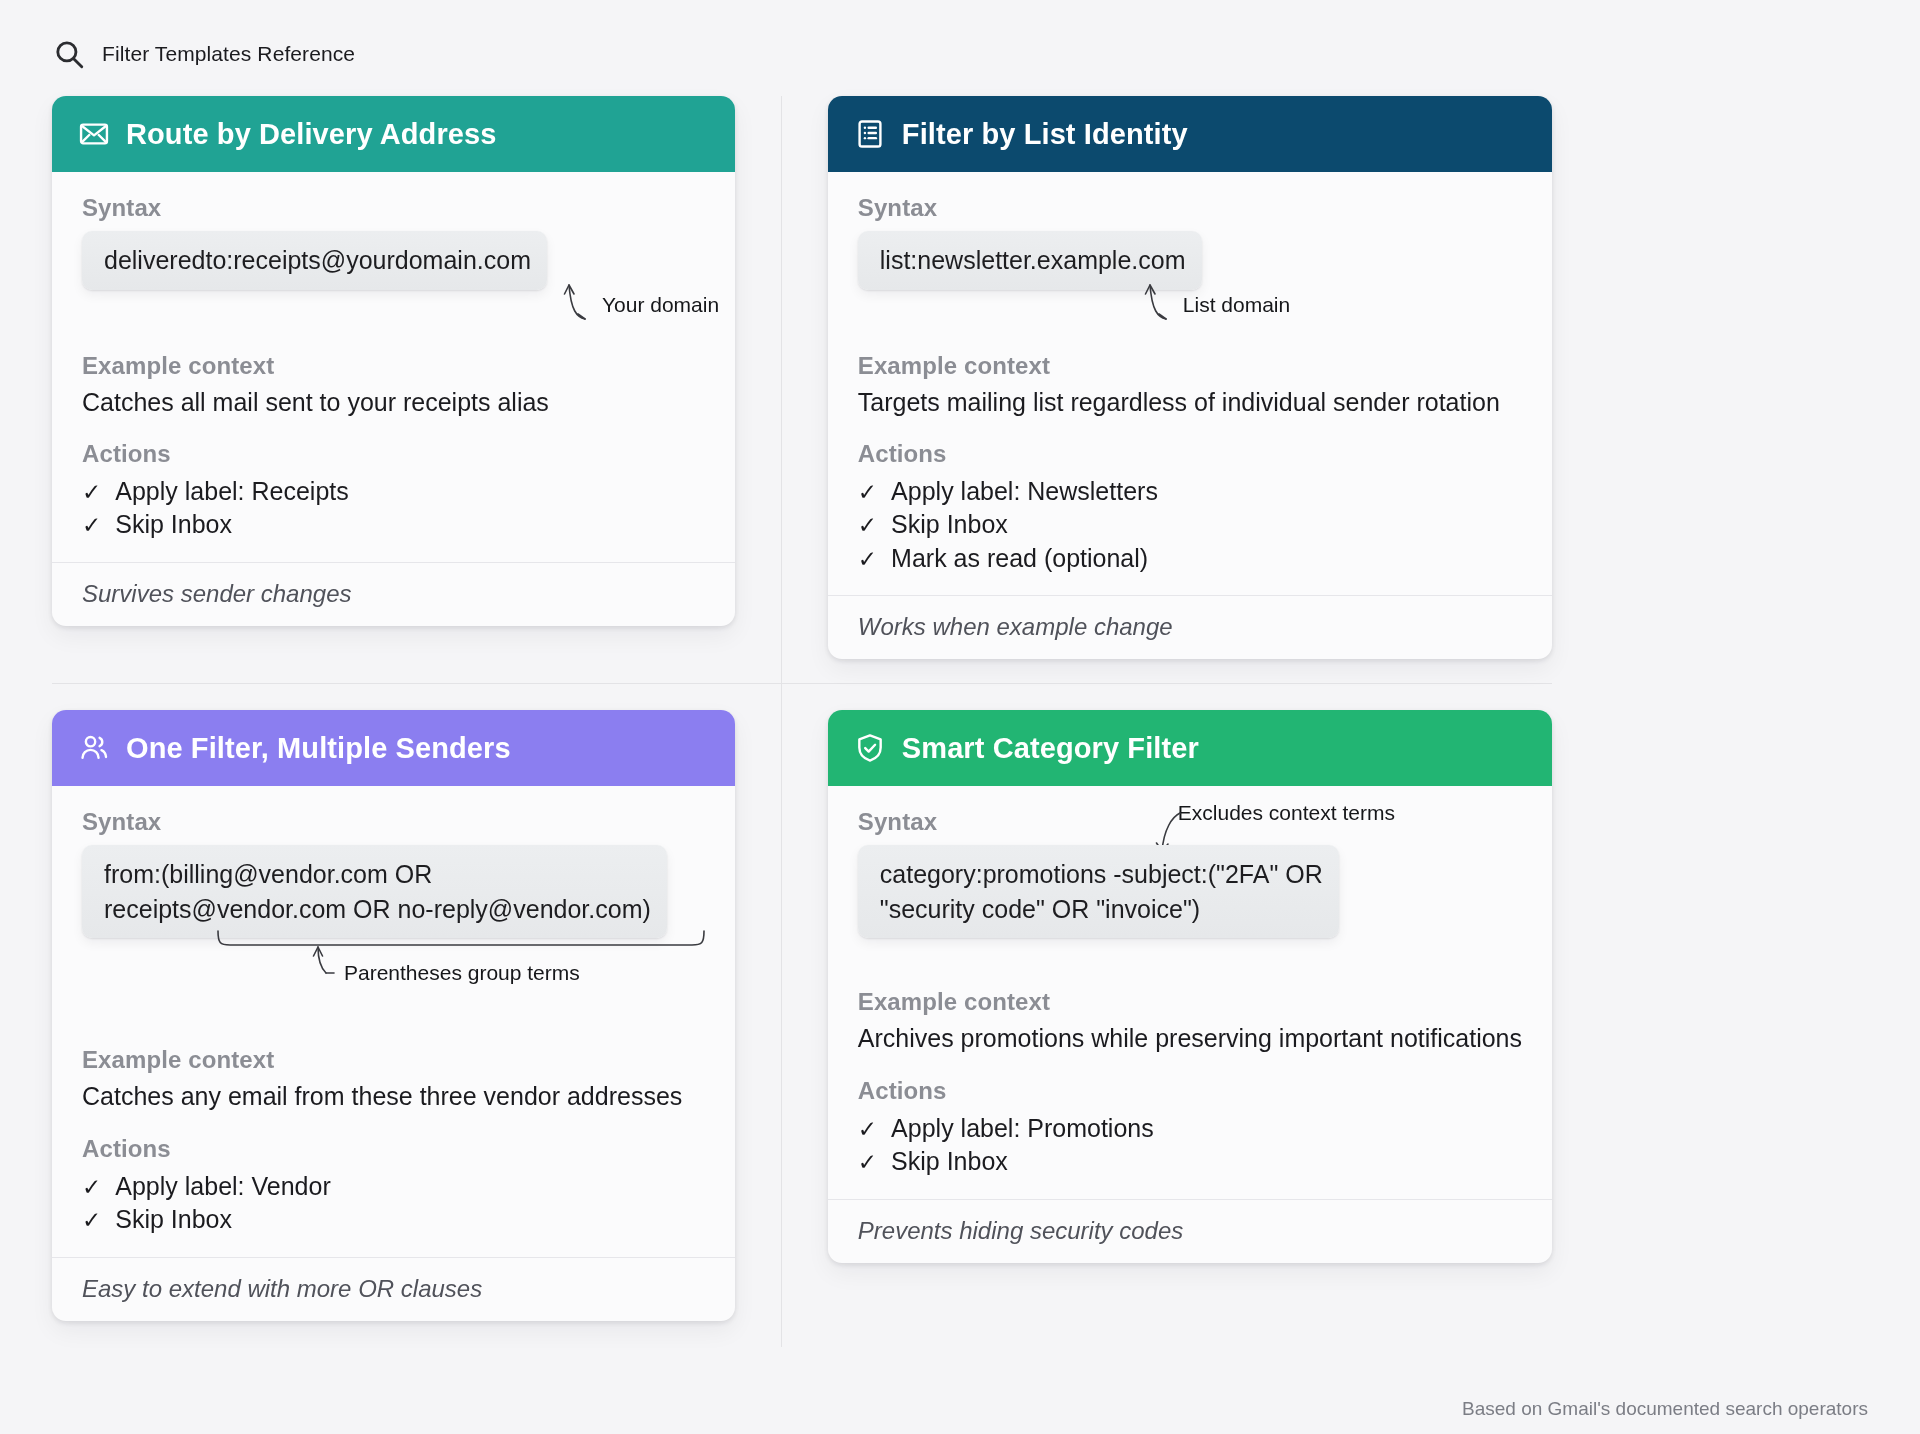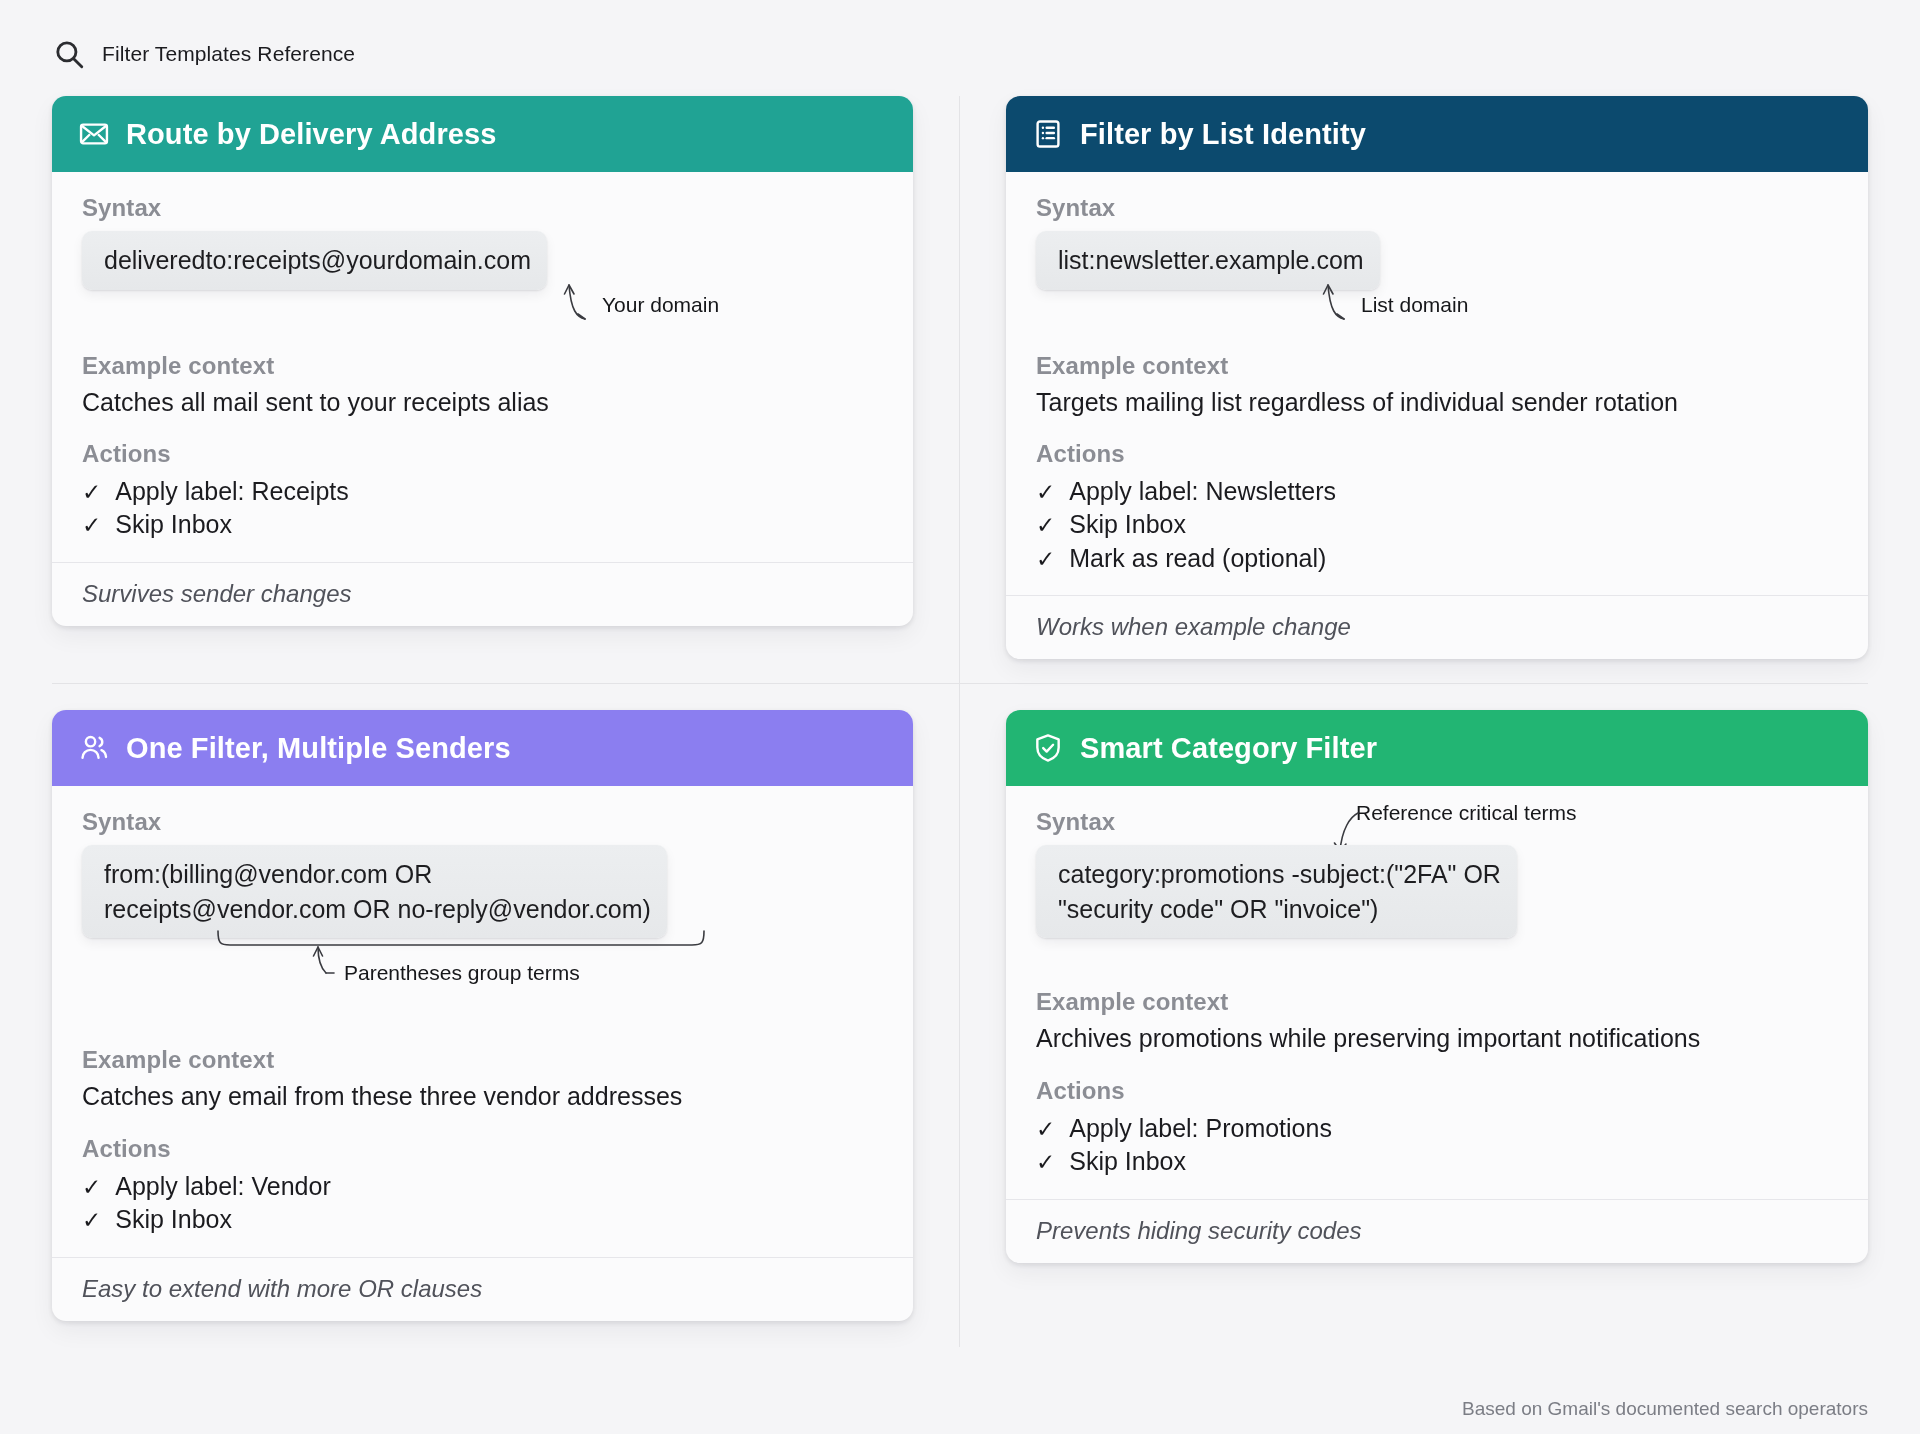--- a/index.html
+++ b/index.html
@@ -26,21 +26,21 @@
     font-size: 21px; color: #1b1b1f; letter-spacing: .1px;
   }
 
   
   .grid {
     display: grid;
     grid-template-columns: 1fr 1fr;
     grid-template-rows: auto auto;
     column-gap: 0px;
     row-gap: 0px;
-    width: 1816px;
+    width: 1500px;
   }
   .cell { position: relative; padding: 0 0 26px 0; }
   .cell.left  { padding-right: 46px; border-right: 1px solid #e3e3e6; }
   .cell.right { padding-left: 46px; }
   .cell.row1 { border-bottom: 1px solid #e3e3e6; padding-bottom: 24px; }
   .cell.row2 { padding-top: 26px; }
 
   
   .card {
     position: relative;
@@ -284,21 +284,21 @@
         <div class="card-header" style="background:#22b573">
           <svg class="hdr-icon" viewBox="0 0 24 24" fill="none" stroke="#ffffff" stroke-width="1.8" stroke-linecap="round" stroke-linejoin="round">
             <path d="M12 2.6 L20 5.6 v6.1 c0 5-3.4 8.3-8 9.7 -4.6-1.4-8-4.7-8-9.7 V5.6 z"></path>
             <path d="M8.4 12.1 L11 14.7 L15.8 9.6"></path>
           </svg>
           <div class="hdr-title">Smart Category Filter</div>
         </div>
         <div class="card-body">
           <div class="field-label">Syntax</div>
           <div class="code-wrap">
-            <div class="anno" style="left:320px; top:-44px;">Reference critical terms</div>
+            <div class="anno" style="left:320px; top:-44px;">Excludes context terms</div>
             <svg class="anno-svg" style="left:292px; top:-34px; width:48px; height:54px;" viewBox="0 0 48 54" fill="none" stroke="#3a3b40" stroke-width="1.6">
               <path d="M30 2 C 22 6, 14 18, 12 40" stroke-linecap="round"></path>
               <path d="M12 40 L6.5 32 M12 40 L18 33" stroke-linecap="round"></path>
             </svg>
             <div class="code" style="--accent:#22b573">category:promotions -subject:("2FA" OR
 "security code" OR "invoice")</div>
           </div>
           <div style="height:46px"></div>
           <div class="field-label tight">Example context</div>
           <div class="context-text">Archives promotions while preserving important notifications</div>

